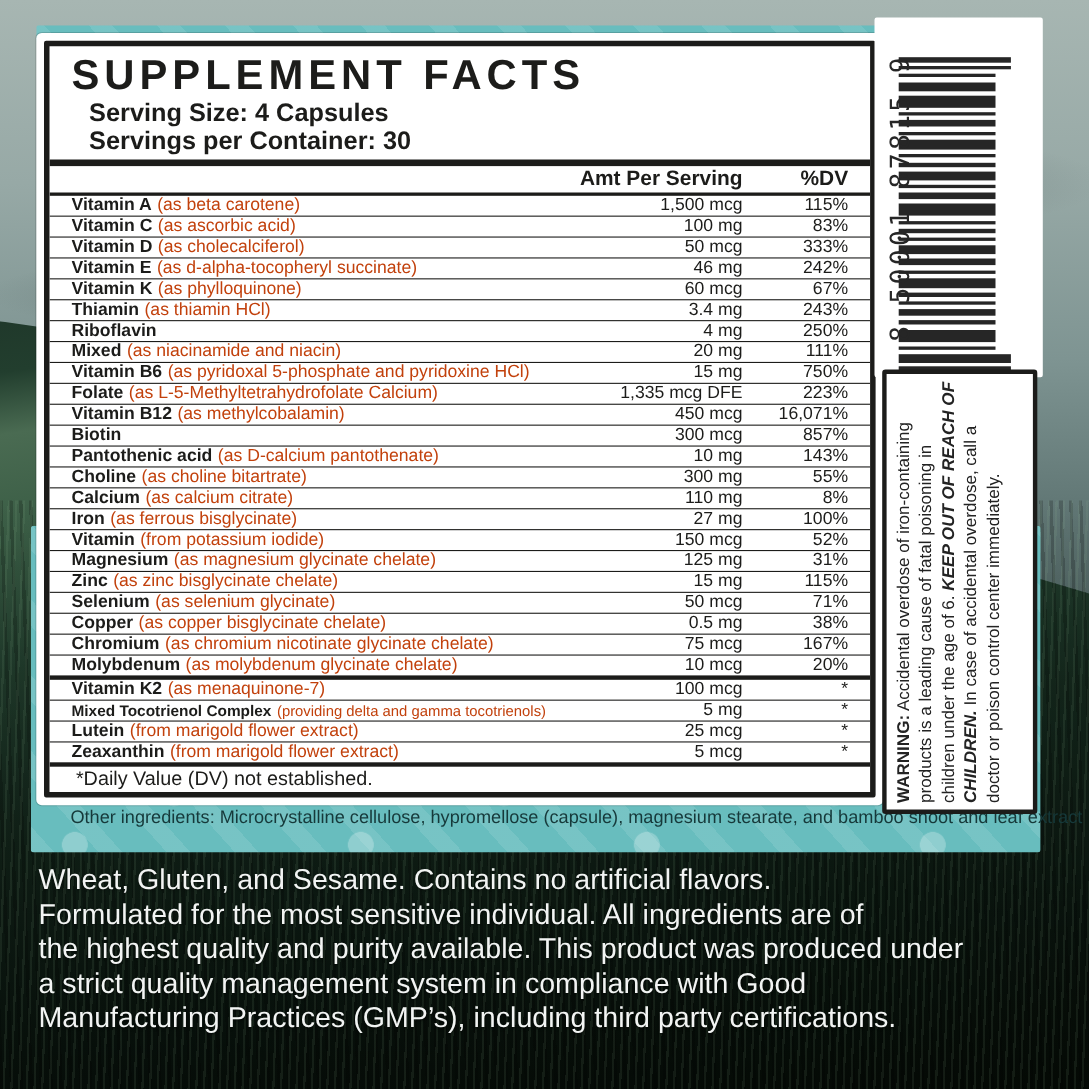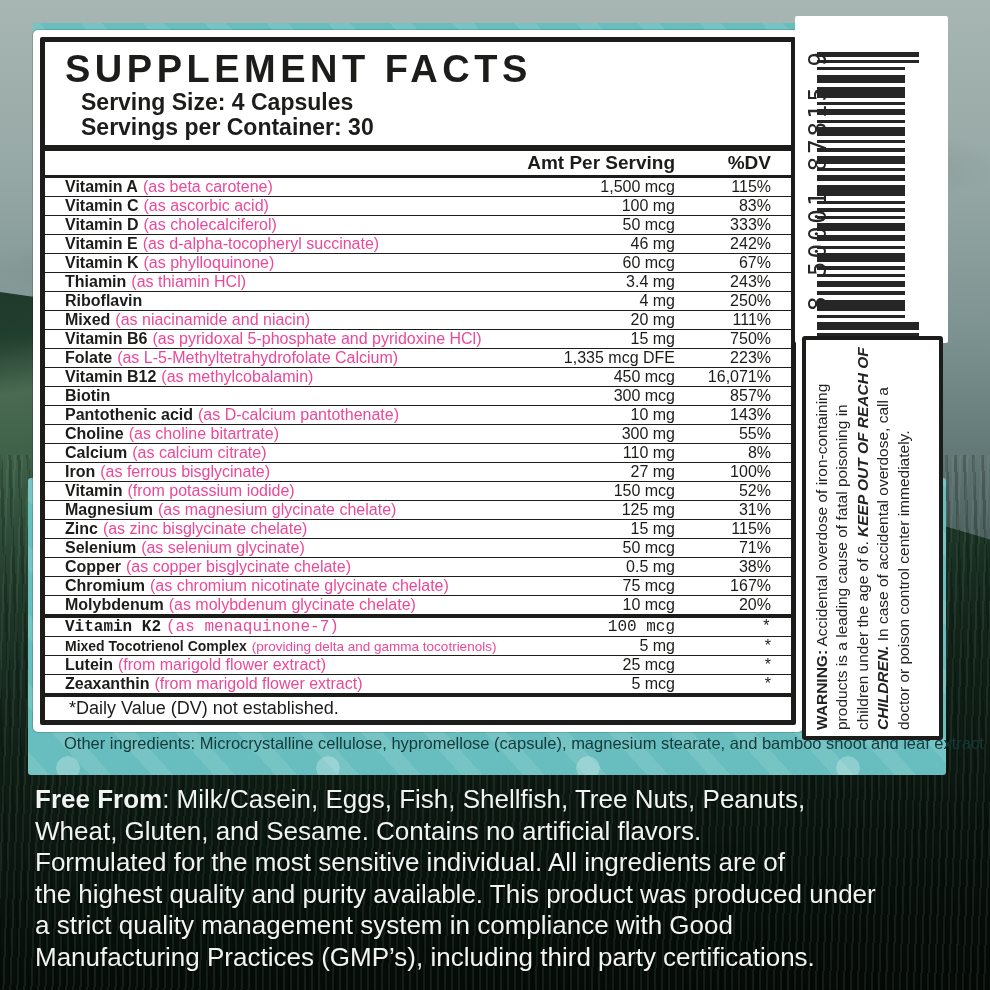--- a/index.html
+++ b/index.html
@@ -50,24 +50,24 @@
   .bar4{height:4px;background:#1c1c1a;}
   .colhead{display:flex;align-items:center;height:27px;padding-left:4px;font-weight:700;font-size:19px;}
   .colhead .sp{flex:1;}
   .colhead .ca{width:150px;text-align:right;white-space:nowrap;}
   .colhead .cd{width:96px;text-align:right;padding-right:20px;}
 
   .sf-rows{flex:1;display:flex;flex-direction:column;}
   .sf-row{flex:1;display:flex;align-items:center;box-sizing:border-box;
           border-top:1.5px solid #1c1c1a;padding-left:20px;font-size:16px;white-space:nowrap;}
   div.sf-row:first-of-type{border-top:none;}
-  .sf-row.sep-top{border-top:4px solid #1c1c1a;font-family:Liberation Mono, monospace;}
+  .sf-row.sep-top{border-top:4px solid #1c1c1a;}
   .cell-name{flex:1;display:flex;align-items:baseline;overflow:hidden;}
   .cell-name .n{font-weight:700;}
-  .cell-name .d{margin-left:5px;font-weight:400;color:#ec4899;}
+  .cell-name .d{margin-left:5px;font-weight:400;color:#c2410c;}
   .sf-row.small .cell-name .n{font-size:14px;}
   .sf-row.small .cell-name .d{font-size:13.5px;}
   .cell-amt{width:150px;text-align:right;font-weight:500;}
   .cell-dv{width:96px;text-align:right;padding-right:20px;font-weight:500;}
   .footnote{height:27px;display:flex;align-items:center;padding-left:24px;
             font-size:18px;font-weight:400;}
 
   
   .bc-panel{position:absolute;left:795px;top:16px;width:153px;height:327px;background:#fff;
             border-radius:2px;}
@@ -380,21 +380,20 @@
     <div class="bc-digits">8  50001 87815  9</div>
   </div>
 
   <div class="warn-box">
     <div class="warn-text">
       <span class="wl">WARNING:</span><span> Accidental overdose of iron-containing products is a leading cause of fatal poisoning in children under the age of 6. </span><span class="we">KEEP OUT OF REACH OF CHILDREN.</span><span> In case of accidental overdose, call a doctor or poison control center immediately.</span>
     </div>
   </div>
 
   <div class="free-from">
-    <div><span class="lead">Free From</span><span>: Milk/Casein, Eggs, Fish, Shellfish, Tree Nuts, Peanuts,</span></div>
     <div>Wheat, Gluten, and Sesame. Contains no artificial flavors.</div>
     <div>Formulated for the most sensitive individual. All ingredients are of</div>
     <div>the highest quality and purity available. This product was produced under</div>
     <div>a strict quality management system in compliance with Good</div>
     <div>Manufacturing Practices (GMP’s), including third party certifications.</div>
   </div>
 
 </div>
 
 </body></html>

